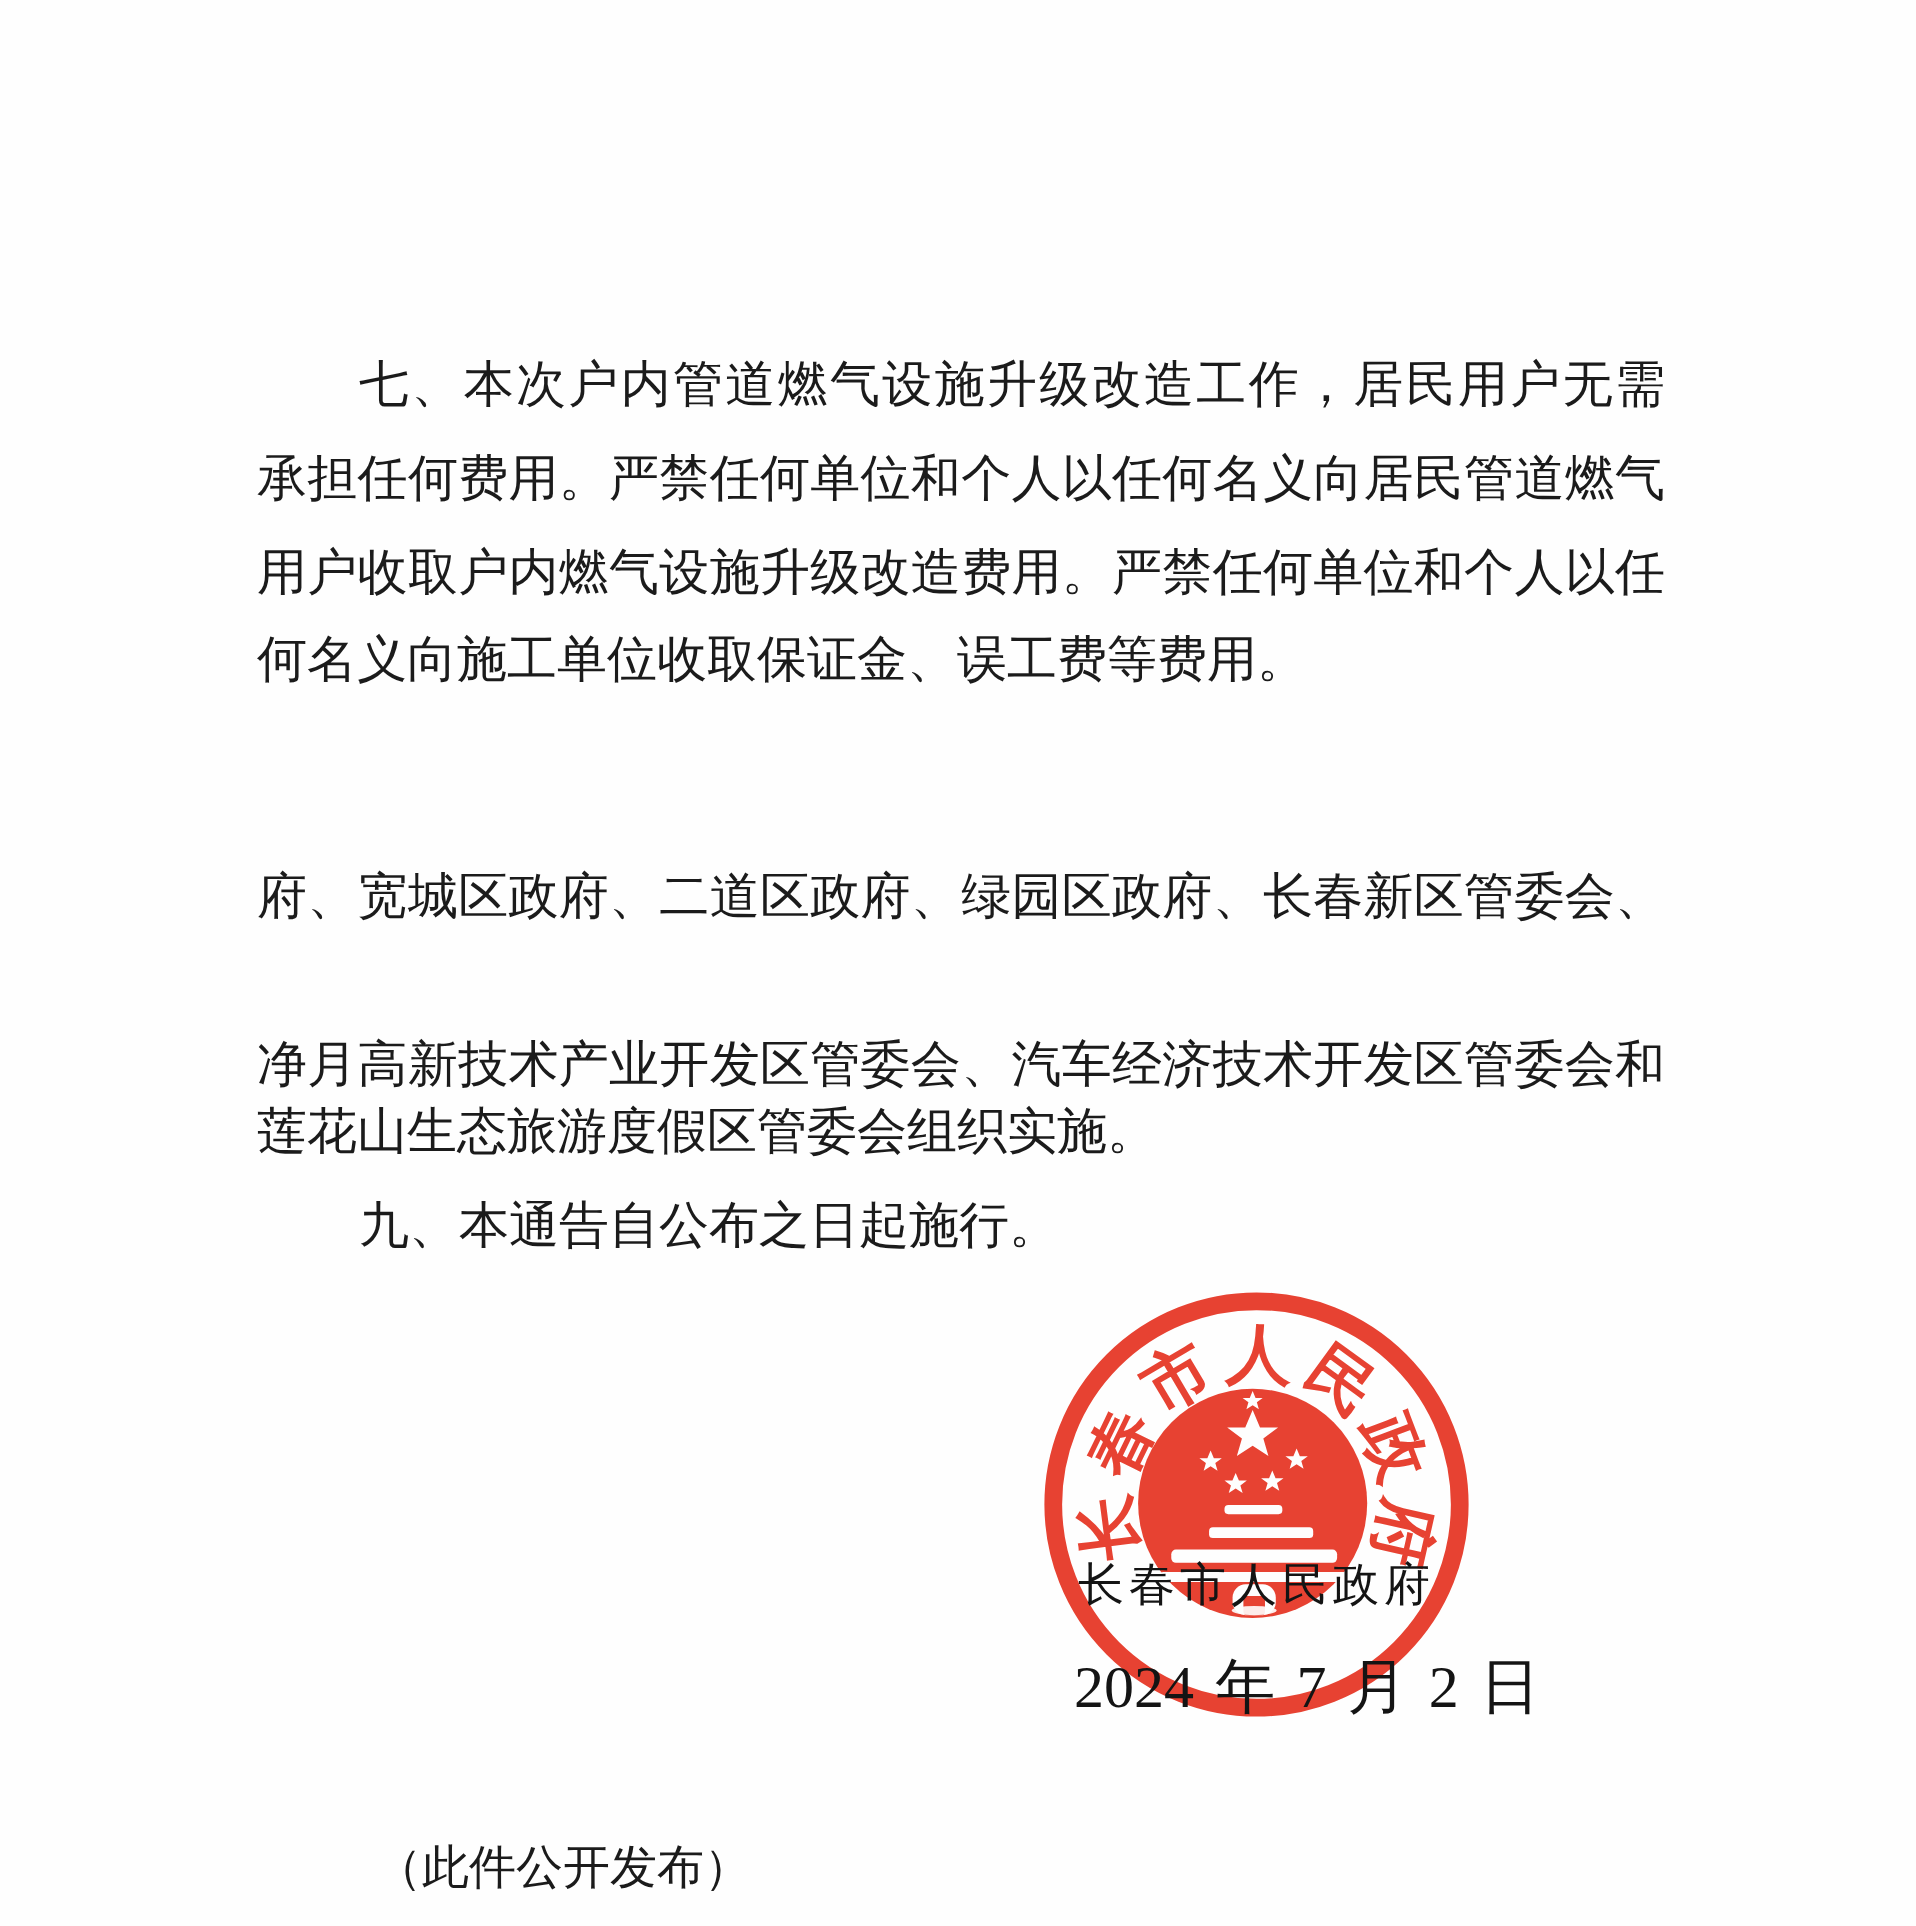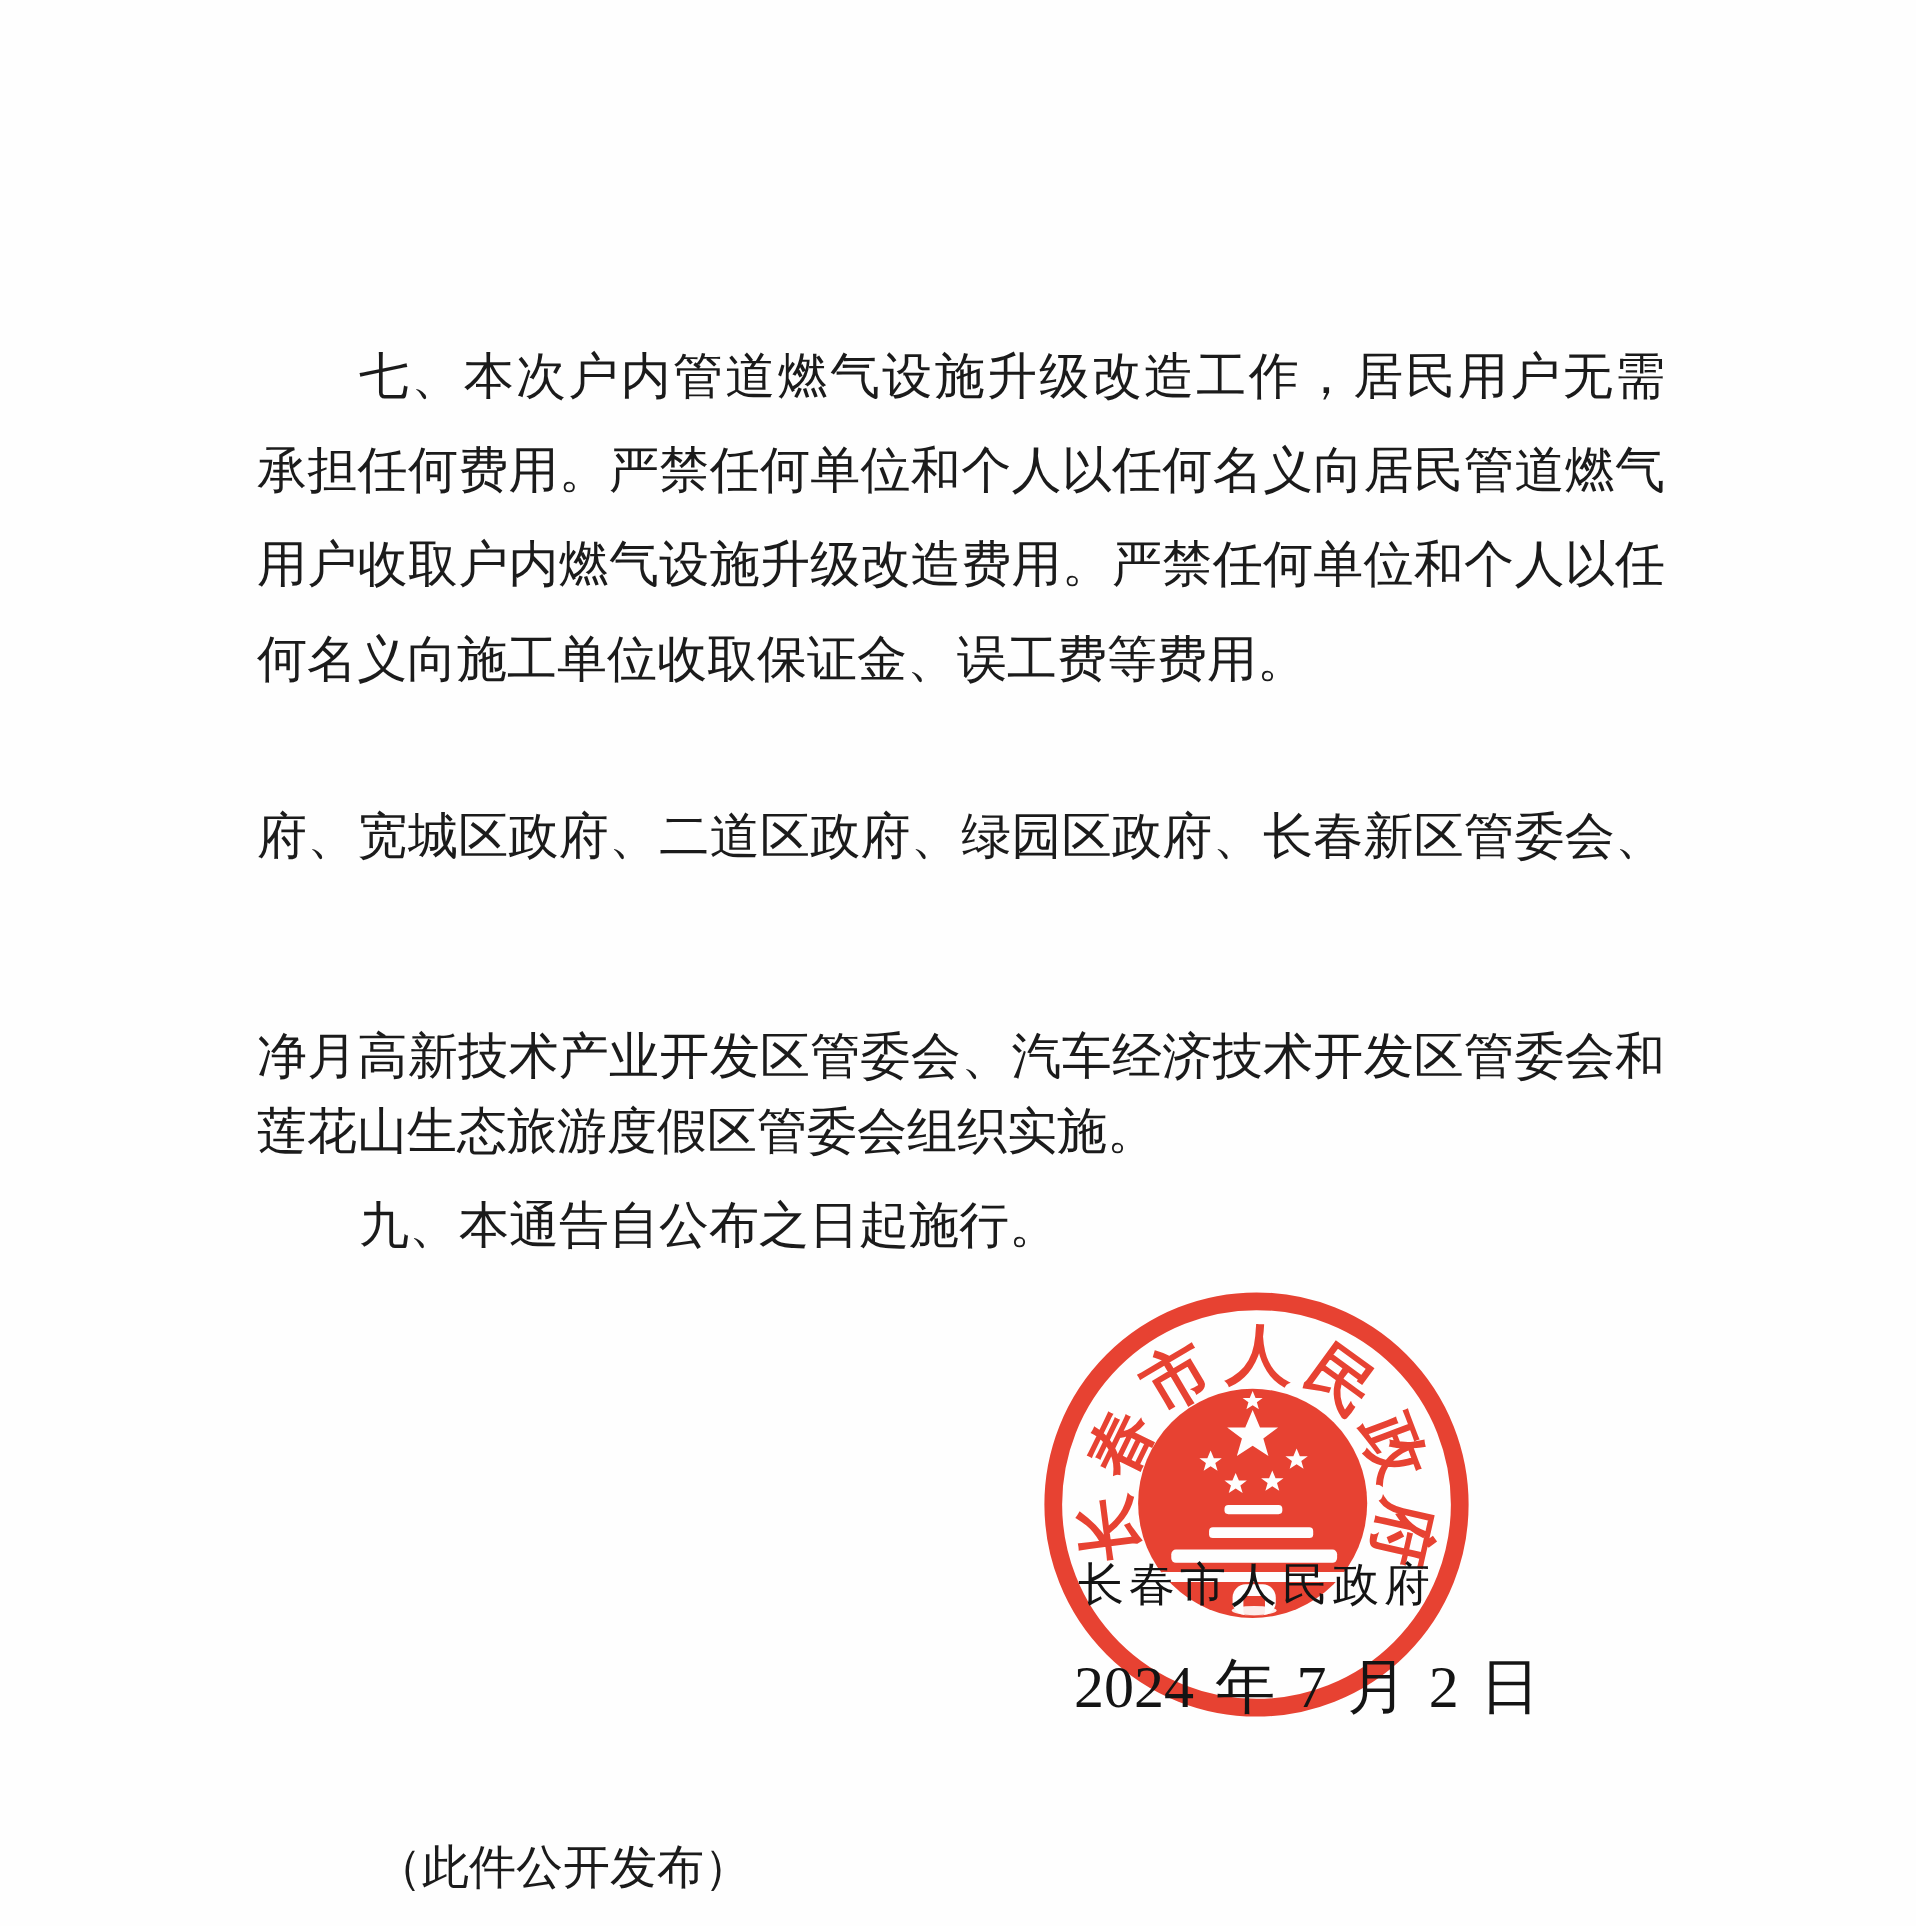--- a/index.html
+++ b/index.html
@@ -27,20 +27,21 @@
     width: 1408px;
     font-size: 50px;
     line-height: 58px;
     white-space: nowrap;
     color: #1b1b1b;
   }
   .bodyline.j {
     white-space: normal;
     text-align: justify;
     text-align-last: justify;
+    margin-top: 8px;
   }
   .bodyline.indent {
     text-indent: 102px;
   }
   
   .sig-agency {
     position: absolute;
     left: 1078px;
     top: 1561px;
     font-size: 46px;
@@ -86,21 +87,21 @@
 </style>
 </head>
 <body>
 
 <div class="page">
 
   <div class="bodyline j indent" style="top:347px">七、本次户内管道燃气设施升级改造工作，居民用户无需</div>
   <div class="bodyline j" style="top:441px">承担任何费用。严禁任何单位和个人以任何名义向居民管道燃气</div>
   <div class="bodyline j" style="top:535px">用户收取户内燃气设施升级改造费用。严禁任何单位和个人以任</div>
   <div class="bodyline" style="top:630px">何名义向施工单位收取保证金、误工费等费用。</div>
-  <div class="bodyline j" style="top:807px">府、宽城区政府、二道区政府、绿园区政府、长春新区管委会、</div>
+  <div class="bodyline j" style="top:859px">府、宽城区政府、二道区政府、绿园区政府、长春新区管委会、</div>
   <div class="bodyline j" style="top:1027px">净月高新技术产业开发区管委会、汽车经济技术开发区管委会和</div>
   <div class="bodyline" style="top:1102px">莲花山生态旅游度假区管委会组织实施。</div>
   <div class="bodyline indent" style="top:1196px">九、本通告自公布之日起施行。</div>
 
   <svg class="seal" viewBox="0 0 1102 1102" aria-hidden="true">
     <defs>
       <path id="sealArc" d="M 252 690 A 330 330 0 1 1 850 690" fill="none"></path>
     </defs>
 
     <circle cx="551" cy="551" r="527" fill="none" stroke-width="46" stroke="#e63726"></circle>

